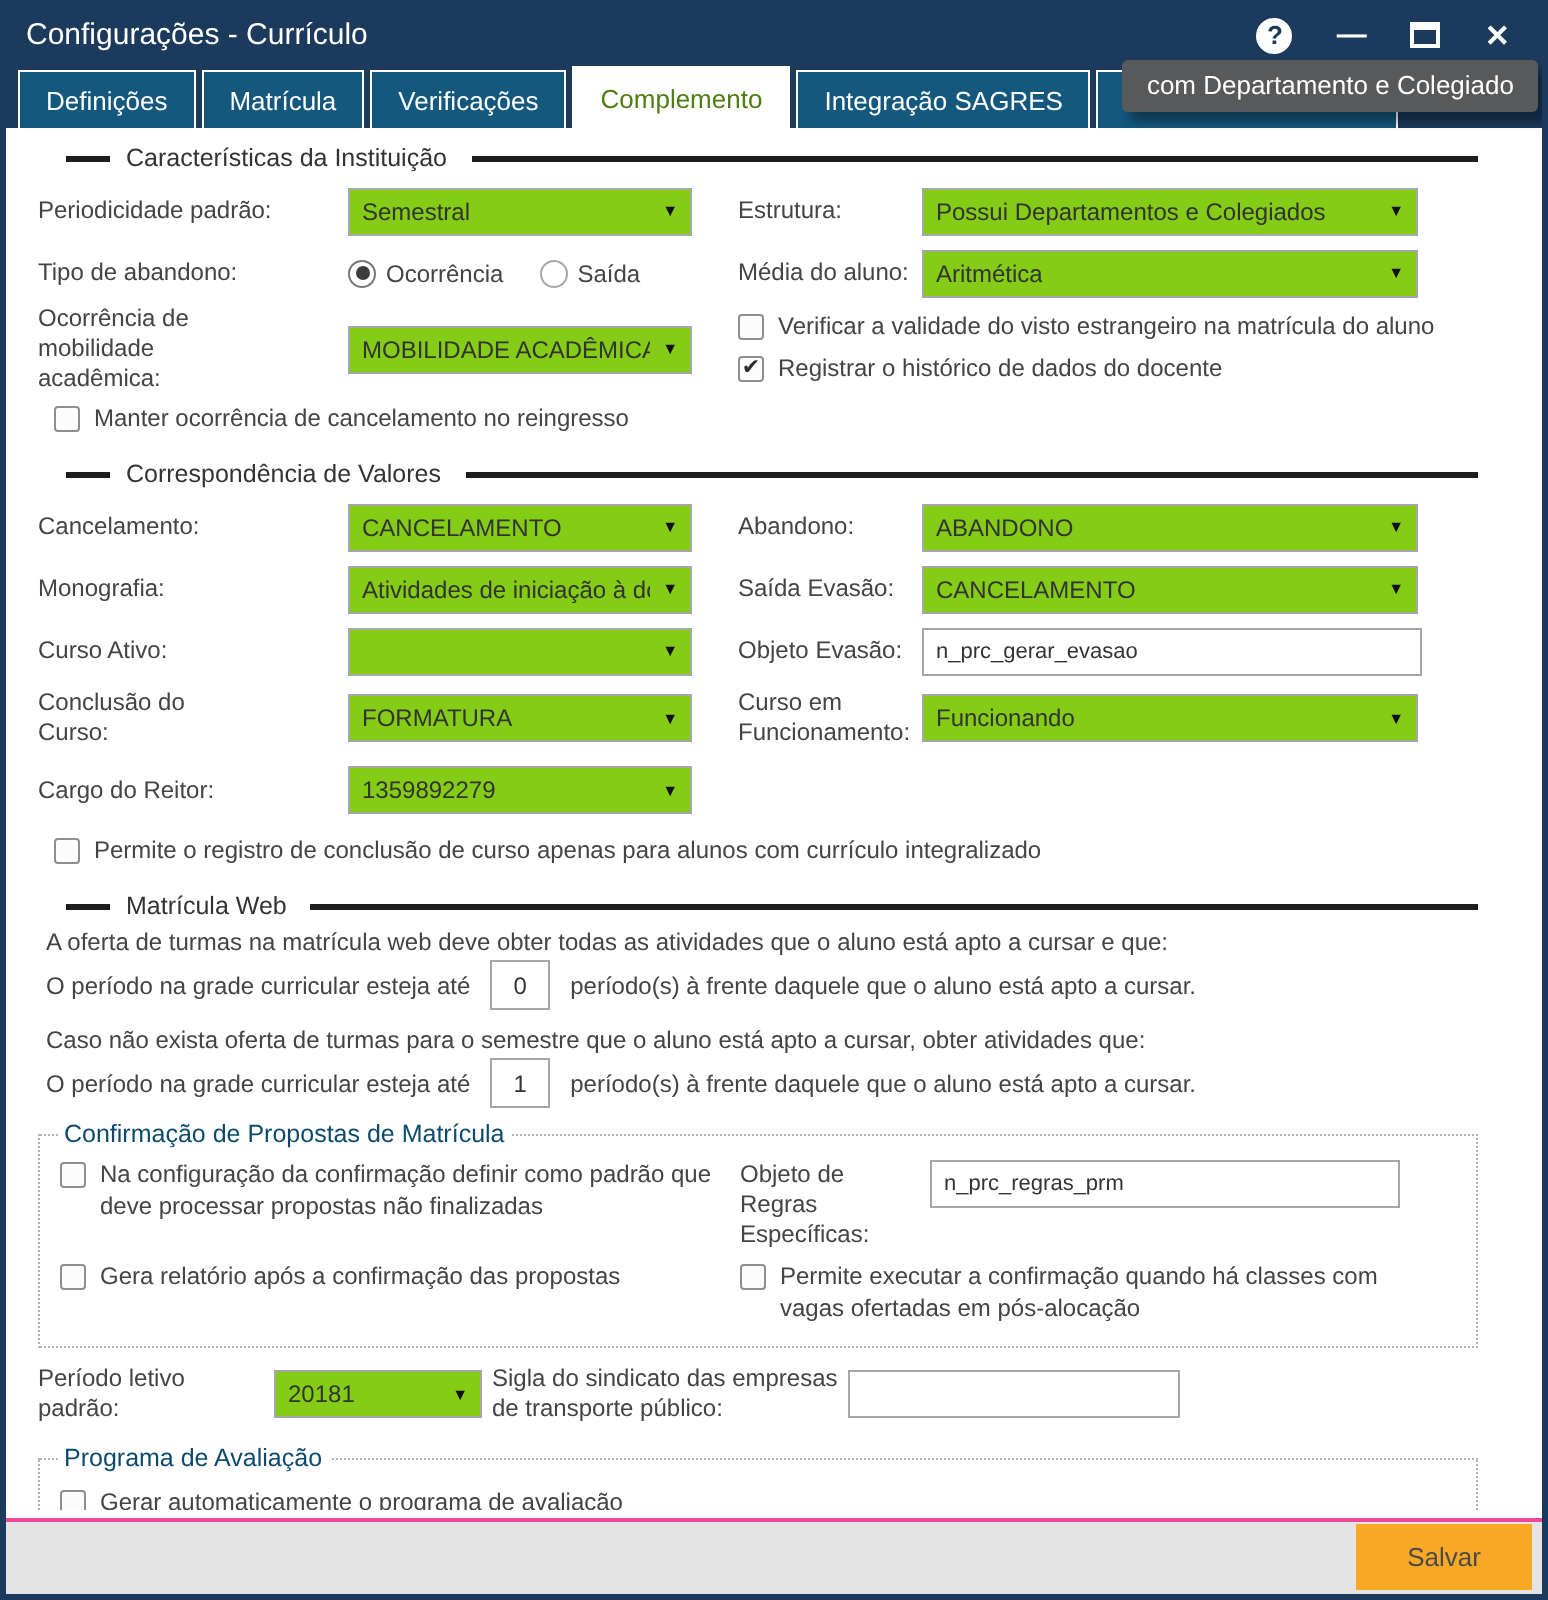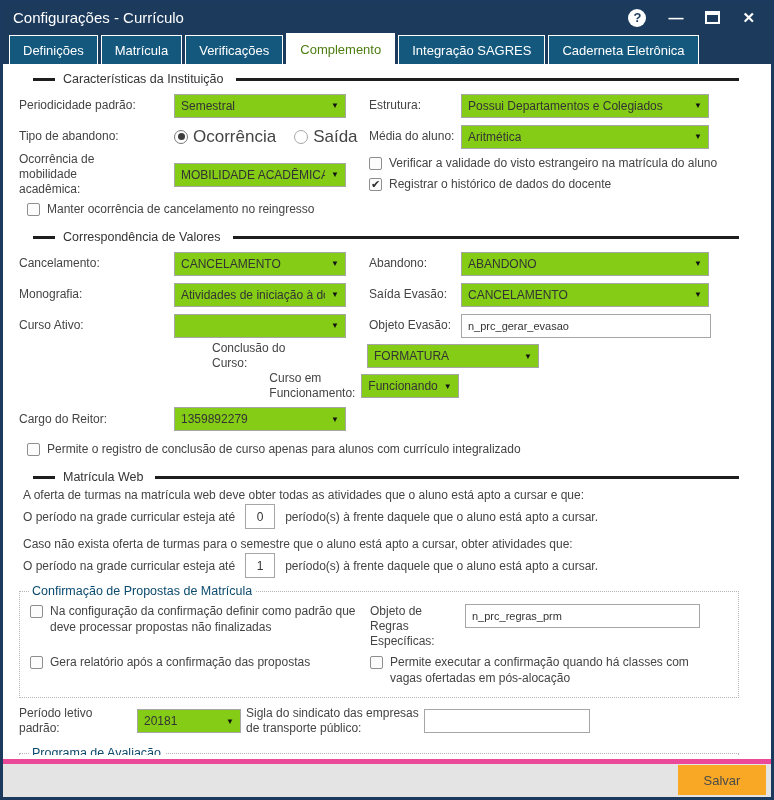--- a/index.html
+++ b/index.html
@@ -86,39 +86,39 @@
     width:30px; height:25px; text-align:center;
     border:1px solid #A6A6A6; font-size:12px; color:#333;
     font-family:inherit; margin:0 10px; outline:none;
   }
   .chkline { display:flex; align-items:flex-start; gap:7px; font-size:12px; color:#444; line-height:1.3; cursor:default; }
   .chk {
     width:13px; height:13px; border:1px solid #8e8e8e; border-radius:2px;
     background:#fcfcfc; display:inline-flex; align-items:center; justify-content:center;
     font-size:11px; line-height:11px; color:#2b2b2b; flex:none; margin-top:1px;
   }
-  .radioline { display:flex; align-items:center; gap:5px; font-size:17px; color:#444; margin-right:18px; cursor:default; }
+  .radioline { display:flex; align-items:center; gap:5px; font-size:12px; color:#444; margin-right:18px; cursor:default; }
   .radio {
     width:14px; height:14px; border-radius:50%; border:1px solid #777;
     background:#fff; display:inline-flex; align-items:center; justify-content:center; flex:none;
   }
   .radio.on::after { content:""; width:7px; height:7px; border-radius:50%; background:#3c3c3c; }
   .radio.off { border-color:#a8a8a8; }
 
   .para { font-size:12px; color:#444; margin:3px 0 1px 4px; }
   .para-row { display:flex; align-items:center; font-size:12px; color:#444; margin:2px 0 6px 4px; }
 
   fieldset.fs {
     border:1px dotted #b5b5b5; margin:6px 16px 4px 0; padding:2px 10px 8px;
   }
   .fs-legend { color:#0c4a6e; font-size:12.5px; padding:0 4px 0 2px; }
 
   .footer {
     flex:none; height:38px; background:#e4e4e4;
-    border-top:5px solid #ec4899; margin-top:4px; position:relative;padding-left:16px;
+    border-top:2px solid #ec4899; margin-top:4px; position:relative;padding-left:16px;
   }
   .save-btn {
     position:absolute; right:5px; top:1px; bottom:2px; width:88px;
     background:#F9A825; border:none; font-family:inherit;
     font-size:13px; color:#4a4a4a; cursor:pointer;
   }
 </style>
 </head>
 <body>
 
@@ -148,20 +148,21 @@
         <span>Complemento</span>
       </div>
     <div class="tab">
         <span>Integração SAGRES</span>
       </div>
     <div class="tab">
         <span>Caderneta Eletrônica</span>
       </div>
   </div>
 
+  <div class="tooltip">com Departamento e Colegiado</div>
 
   <div class="content">
 
     <div class="sec-header">
       <div class="sec-dash"></div>
       <div class="sec-title">Características da Instituição</div>
       <div class="sec-line"></div>
     </div>
 
     <div class="row">
@@ -276,21 +277,21 @@
           <span class="sel-text"></span>
           <span class="caret">▼</span>
         </div>
       </div>
       <div class="rgroup">
         <div class="lbl lbl-r">Objeto Evasão:</div>
         <input class="txt txt-r" value="n_prc_gerar_evasao" style="">
       </div>
     </div>
 
-    <div class="row" style="min-height:36px;flex-direction:column;">
+    <div class="row" style="min-height:36px;">
       <div class="lgroup">
         <div class="lbl lbl-l2">Conclusão do Curso:</div>
         <div class="sel sel-l">
           <span class="sel-text">FORMATURA</span>
           <span class="caret">▼</span>
         </div>
       </div>
       <div class="rgroup">
         <div class="lbl lbl-r">Curso em Funcionamento:</div>
         <div class="sel sel-r">

